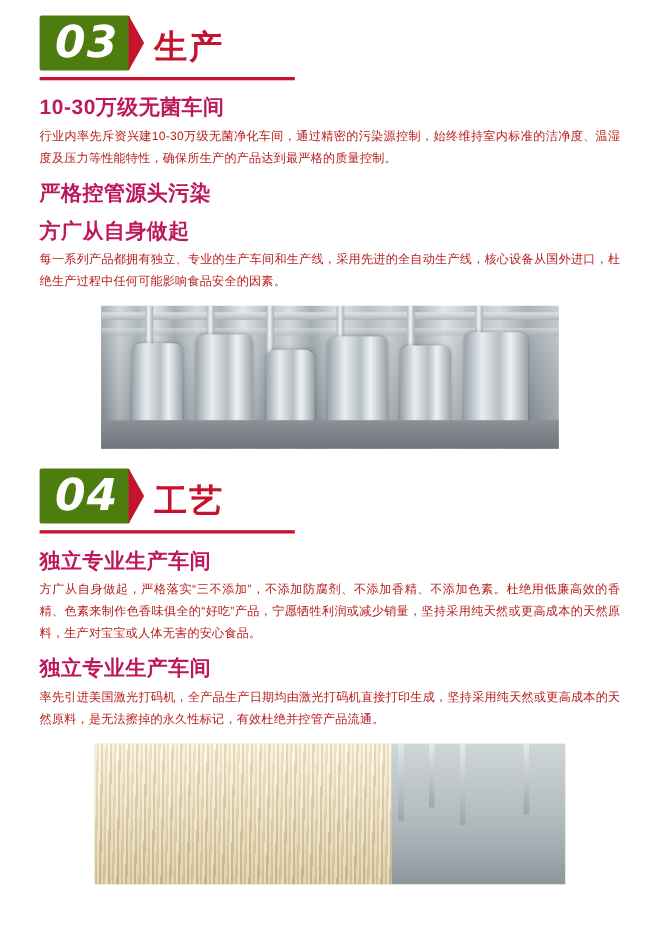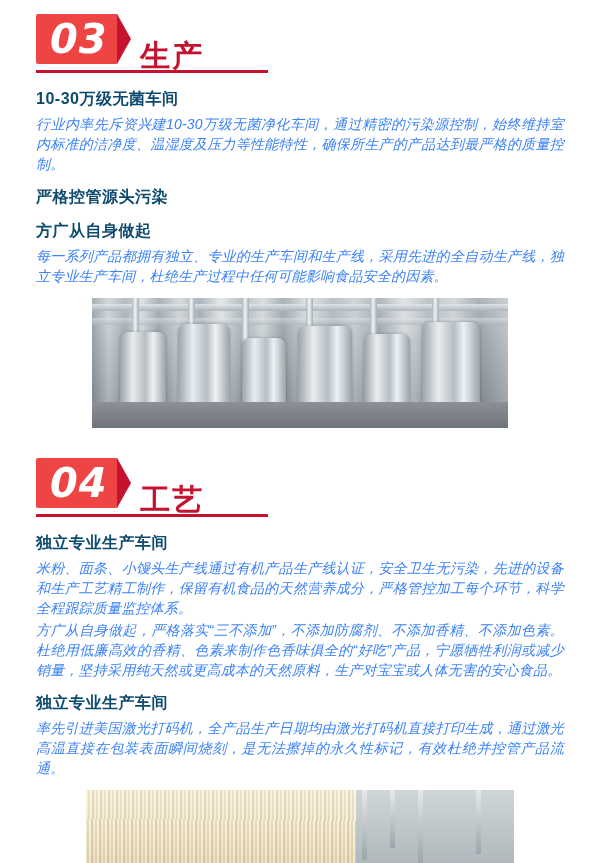--- a/index.html
+++ b/index.html
@@ -25,21 +25,21 @@
   
   .sec-header {
     position: relative;
     height: 62px;
     margin-top: 14px;
     margin-bottom: 10px;
   }
   .badge {
     display: inline-block;
     position: relative;
-    background: #ef4444;
+    background: #4d7c0f;
     color: #ffffff;
     font-family: "DejaVu Sans", sans-serif;
     font-weight: bold;
     font-style: italic;
     font-size: 40px;
     line-height: 50px;
     padding: 0 10px 0 14px;
     letter-spacing: 1px;
     vertical-align: middle;
     border-radius: 2px;
@@ -58,46 +58,45 @@
   .sec-title {
     display: inline-block;
     vertical-align: middle;
     font-family: "DejaVu Sans", sans-serif;
     font-weight: bold;
     font-size: 30px;
     color: #c4122f;
     margin-left: 18px;
     letter-spacing: 2px;
     position: relative;
-    top: 17px;
+    top: 4px;
   }
   .sec-underline {
     margin-top: 6px;
     width: 232px;
     height: 3px;
     background: #c4122f;
   }
 
   
   .sub-title {
-    color: #0c4a6e;
+    color: #be185d;
     font-weight: bold;
-    font-size: 16px;
+    font-size: 19px;
     line-height: 22px;
     margin: 12px 0 4px 0;
     letter-spacing: 0.5px;
   }
   .para {
-    font-size: 14px;
+    font-size: 11px;
     line-height: 20px;
-    color: #3b82f6;
+    color: #b91c1c;
     text-align: justify;
     margin: 0 0 2px 0;
     letter-spacing: 0.2px;
-    font-style: italic;
   }
 
   
   .photo {
     position: relative;
     width: 416px;
     height: 130px;
     margin: 12px auto 0 auto;
     overflow: hidden;
     background: #b9c3c8;
@@ -189,53 +188,52 @@
     <span class="sec-title">生产</span>
     <div class="sec-underline"></div>
   </div>
 
   <h3 class="sub-title">10-30万级无菌车间</h3>
   <p class="para">行业内率先斥资兴建10-30万级无菌净化车间，通过精密的污染源控制，始终维持室内标准的洁净度、温湿度及压力等性能特性，确保所生产的产品达到最严格的质量控制。</p>
 
   <h3 class="sub-title">严格控管源头污染</h3>
 
   <h3 class="sub-title">方广从自身做起</h3>
-  <p class="para">每一系列产品都拥有独立、专业的生产车间和生产线，采用先进的全自动生产线，独立专业生产车间，杜绝生产过程中任何可能影响食品安全的因素。</p>
+  <p class="para">每一系列产品都拥有独立、专业的生产车间和生产线，采用先进的全自动生产线，核心设备从国外进口，杜绝生产过程中任何可能影响食品安全的因素。</p>
 
   <div class="photo ph-factory">
     <div class="beam" style="top:6px;"></div>
     <div class="beam" style="top:20px; opacity:.5;"></div>
     <div class="pipe" style="left:40px;  height:60px;"></div>
     <div class="pipe" style="left:96px;  height:52px;"></div>
     <div class="pipe" style="left:150px; height:66px;"></div>
     <div class="pipe" style="left:214px; height:58px;"></div>
     <div class="pipe" style="left:278px; height:62px;"></div>
     <div class="pipe" style="left:340px; height:54px;"></div>
     <div class="tank" style="left:28px;  width:46px; height:72px;"></div>
     <div class="tank" style="left:86px;  width:52px; height:80px;"></div>
     <div class="tank" style="left:150px; width:44px; height:66px;"></div>
     <div class="tank" style="left:206px; width:54px; height:78px;"></div>
     <div class="tank" style="left:272px; width:46px; height:70px;"></div>
     <div class="tank" style="left:330px; width:58px; height:82px;"></div>
     <div class="floor"></div>
   </div>
 
-  <div class="sec-header" style="margin-top:30px;">
+  <div class="sec-header" style="margin-top:18px;">
     <span class="badge">04</span>
     <span class="sec-title">工艺</span>
     <div class="sec-underline"></div>
   </div>
 
   <h3 class="sub-title">独立专业生产车间</h3>
-  <p class="para">米粉、面条、小馒头生产线通过有机产品生产线认证，安全卫生无污染，先进的设备和生产工艺精工制作，保留有机食品的天然营养成分，严格管控加工每个环节，科学全程跟踪质量监控体系。</p>
 
   <p class="para">方广从自身做起，严格落实“三不添加”，不添加防腐剂、不添加香精、不添加色素。杜绝用低廉高效的香精、色素来制作色香味俱全的“好吃”产品，宁愿牺牲利润或减少销量，坚持采用纯天然或更高成本的天然原料，生产对宝宝或人体无害的安心食品。</p>
 
   <h3 class="sub-title">独立专业生产车间</h3>
-  <p class="para">率先引进美国激光打码机，全产品生产日期均由激光打码机直接打印生成，通过激光高温直接在包装表面瞬间烧刻，是无法擦掉的永久性标记，有效杜绝并控管产品流通。</p>
+  <p class="para">率先引进美国激光打码机，全产品生产日期均由激光打码机直接打印生成，坚持采用纯天然或更高成本的天然原料，是无法擦掉的永久性标记，有效杜绝并控管产品流通。</p>
 
   <div class="photo ph-noodle wide">
     <div class="noodles"></div>
     <div class="room">
       <div class="rack" style="left:6px;  height:70px;"></div>
       <div class="rack" style="left:34px; height:58px;"></div>
       <div class="rack" style="left:62px; height:74px;"></div>
       <div class="rack" style="left:120px;height:64px;"></div>
     </div>
 

